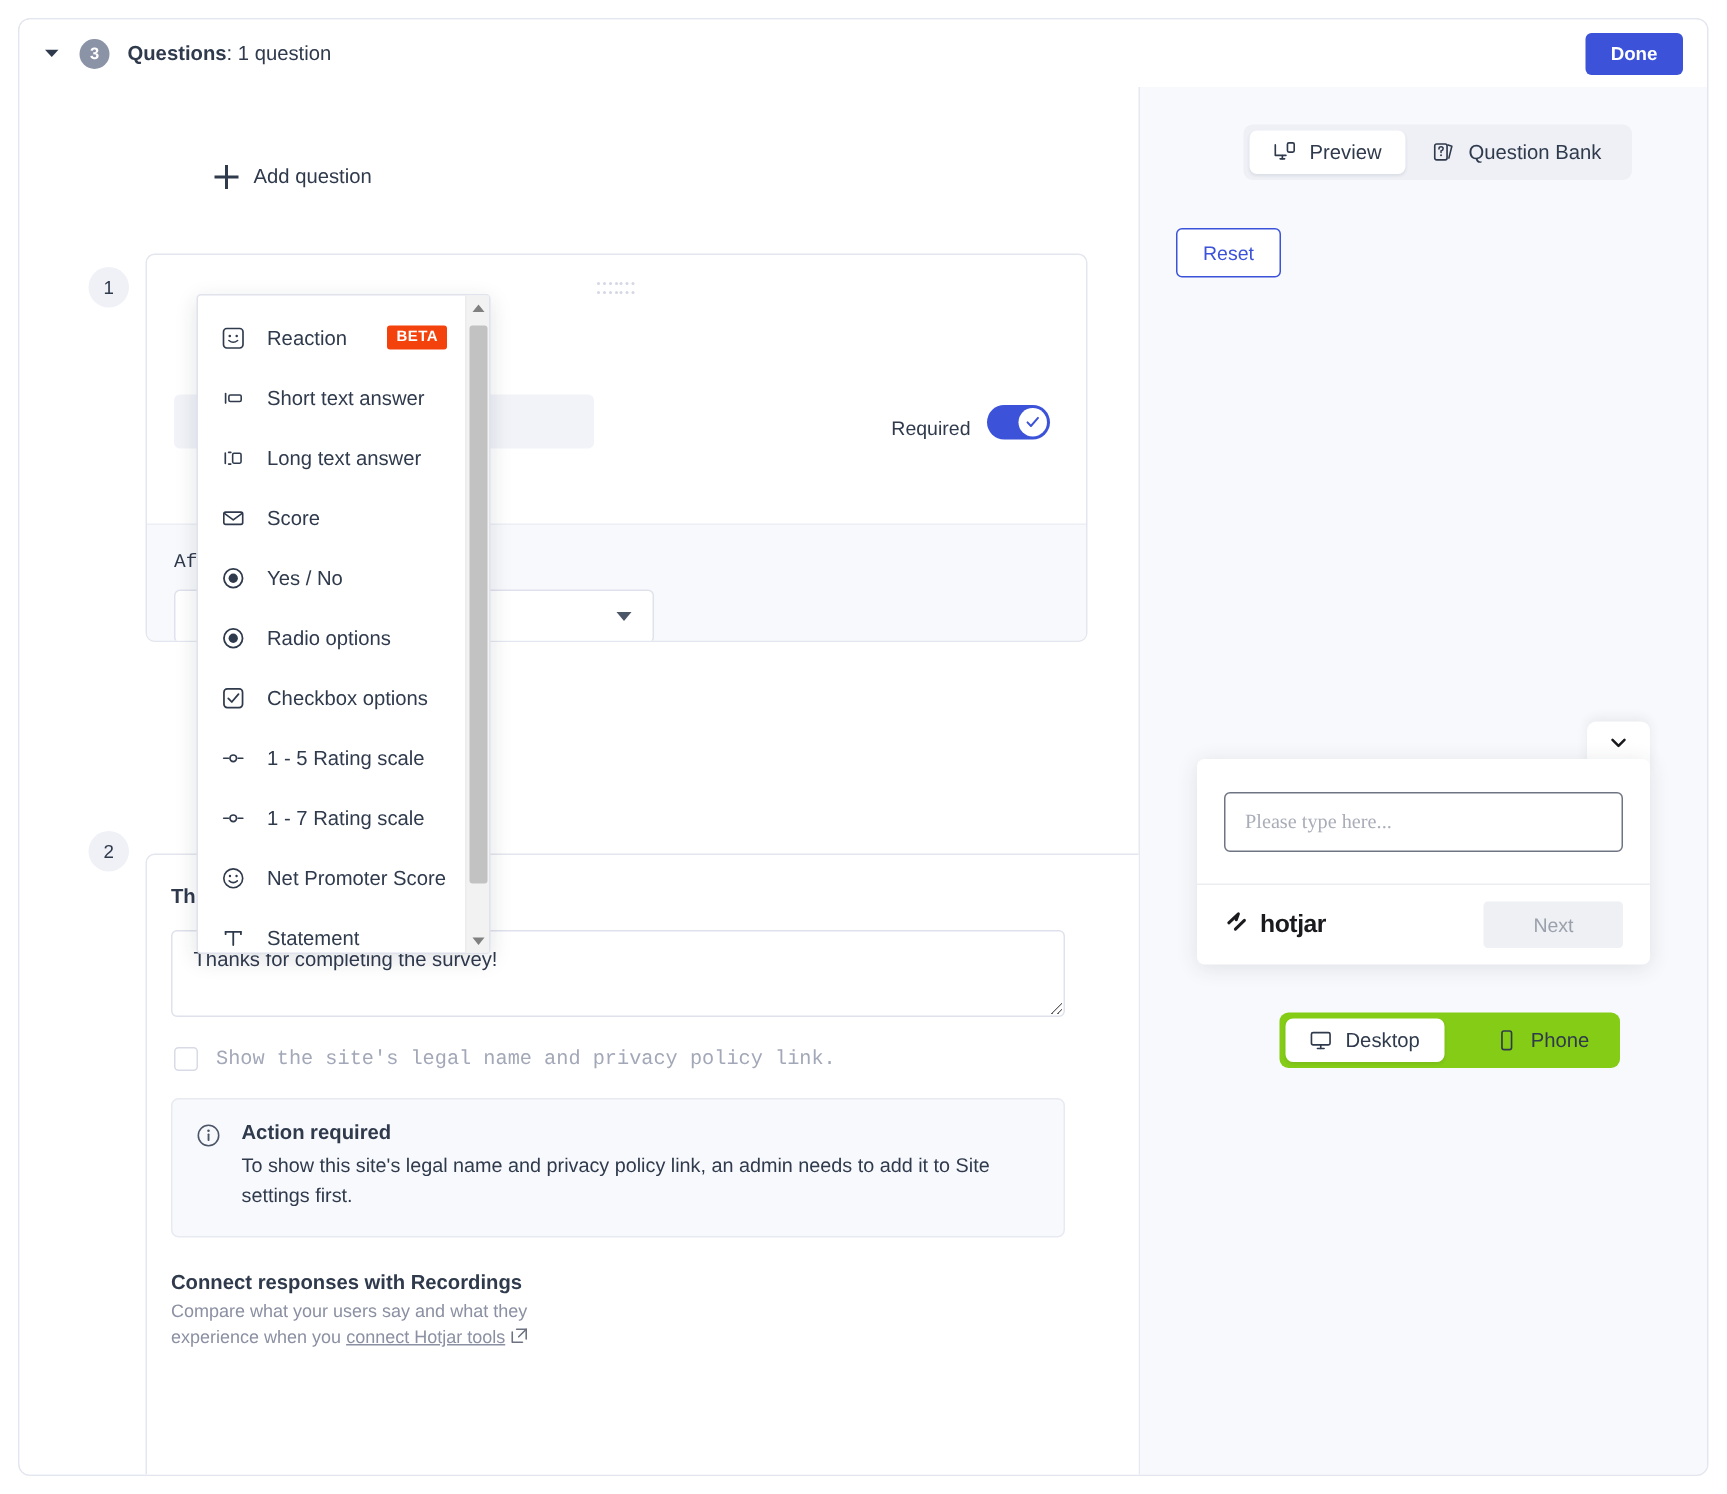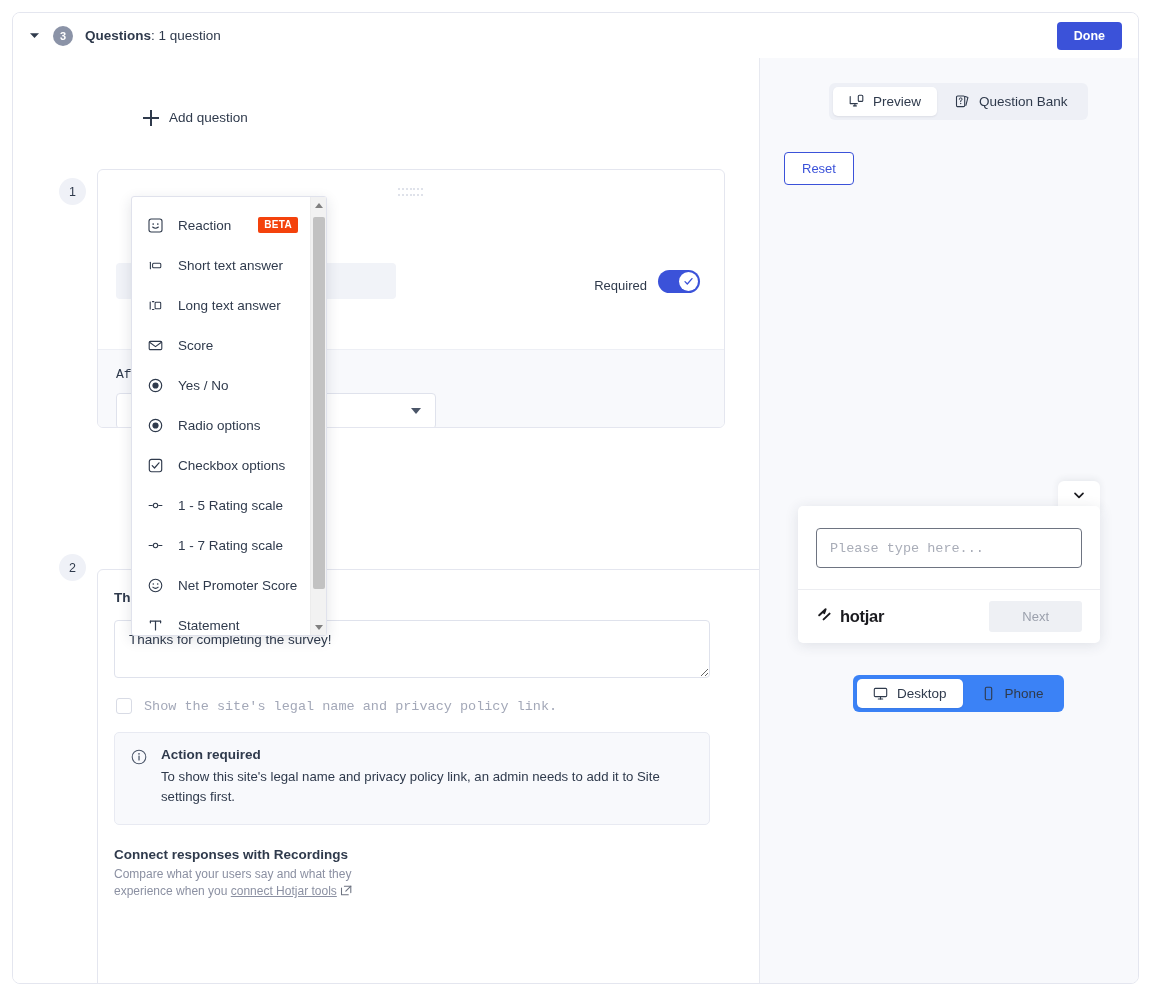--- a/index.html
+++ b/index.html
@@ -468,21 +468,21 @@
     overflow: hidden;
   }
   .widget-body { padding: 22px 18px 21px 18px; }
   .widget-input {
     width: 100%;
     height: 40px;
     border: 1px solid #6e7481;
     border-radius: 4px;
     padding: 0 13px;
     font-size: 13.5px;
-    font-family: Liberation Mono, monospace;
+    font-family: Liberation Serif, serif;
     color: #2f3a4c;
     outline: none;
     background: #ffffff;
   }
   .widget-input::placeholder { color: #a9adb8; }
   .widget-foot {
     border-top: 1px solid #ecedf1;
     height: 54px;
     display: flex; align-items: center;
     justify-content: space-between;
@@ -503,25 +503,25 @@
     border-radius: 3px;
     font-size: 13px;
     font-family: "Liberation Sans", sans-serif;
     padding: 8px 33px;
     cursor: pointer;
   }
 
   .device-tabs {
     position: absolute;
     left: 93px; top: 617px;
-    background: #3b82f6;
+    background: #84cc16;
     border-radius: 6px;
     padding: 4px;
     display: flex;
-    gap: 2px;
+    gap: 18px;
   }
 </style>
 </head>
 <body>
 
 <div class="app">
   <div class="outer-card">
 
     <div class="header">
       <div class="caret-toggle">

